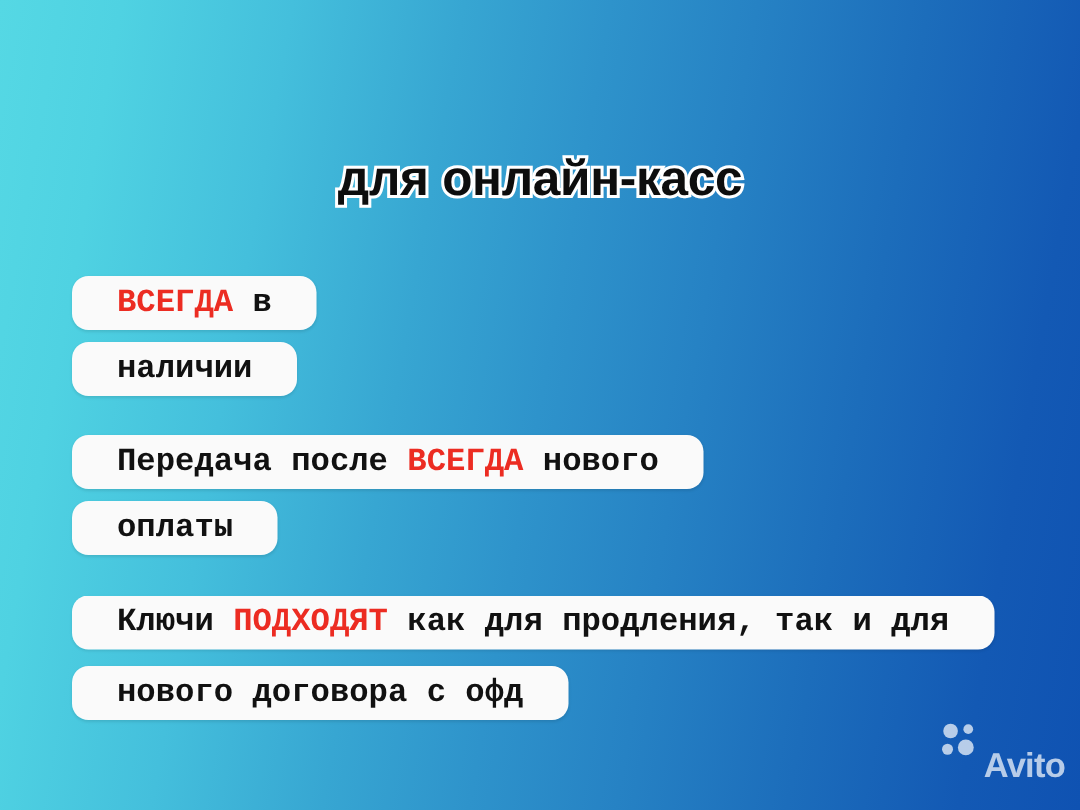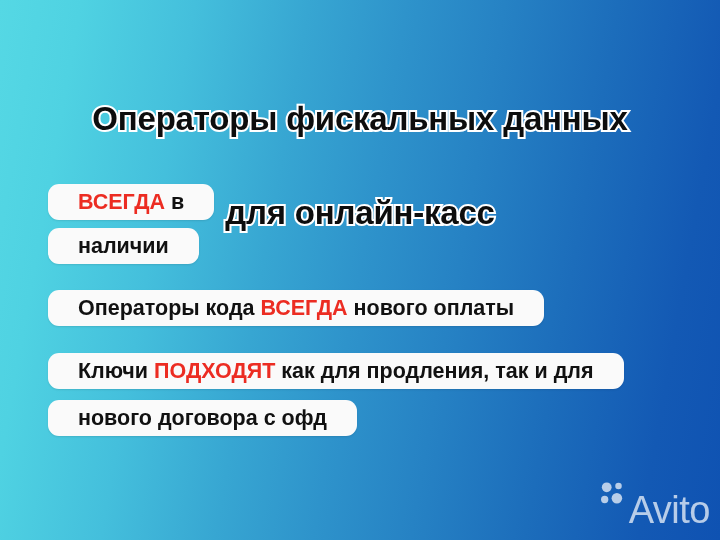--- a/index.html
+++ b/index.html
@@ -72,20 +72,21 @@
     font-weight: bold;
     font-size: 21.5px;
     line-height: 44px;
     color: #111111;
     background: #FAFAFA;
     border-radius: 11px;
     padding: 6px 30px;
     box-decoration-break: clone;
     -webkit-box-decoration-break: clone;
     box-shadow: 0 1px 2px rgba(0,0,0,0.10);
+    font-family: Liberation Mono, monospace;
   }
   .feature.two-line .feature-text {
     line-height: 47px;
     margin-top: 18px;
   }
   .hl {
     color: #EC2C22;
   }
 
   
@@ -102,46 +103,45 @@
     align-items: center;
     gap: 4px;
     opacity: 0.82;
   }
   .avito-mark {
     display: block;
     width: 26px;
     height: 26px;
   }
   .avito-word {
-    font-weight: normal;
-    font-size: 38px;
+    font-weight: bold;
+    font-size: 23px;
     line-height: 31px;
     letter-spacing: -0.5px;
     color: #DCE7F5;
     margin-top: 36px;
   }
 </style>
 </head>
 <body>
 
 <div class="banner">
 
   <div class="title-block">
-    <span class="title-line">Операторы фискальных данных</span>
     <span class="title-line">для онлайн-касс</span>
   </div>
 
   <div class="features">
 
     <div class="feature f1">
       <span class="feature-text"><span class="hl">ВСЕГДА</span><span> в наличии</span></span>
     </div>
 
     <div class="feature f2">
-      <span class="feature-text"><span>Операторы кода </span><span class="hl">ВСЕГДА</span><span> нового оплаты</span></span>
+      <span class="feature-text"><span>Передача после </span><span class="hl">ВСЕГДА</span><span> нового оплаты</span></span>
     </div>
 
     <div class="feature f3 two-line">
       <span class="feature-text"><span>Ключи </span><span class="hl">ПОДХОДЯТ</span><span> как для продления, так и для нового договора с офд</span></span>
     </div>
 
   </div>
 
   <div class="avito-logo">
     <svg class="avito-mark" viewBox="0 0 32 32">

